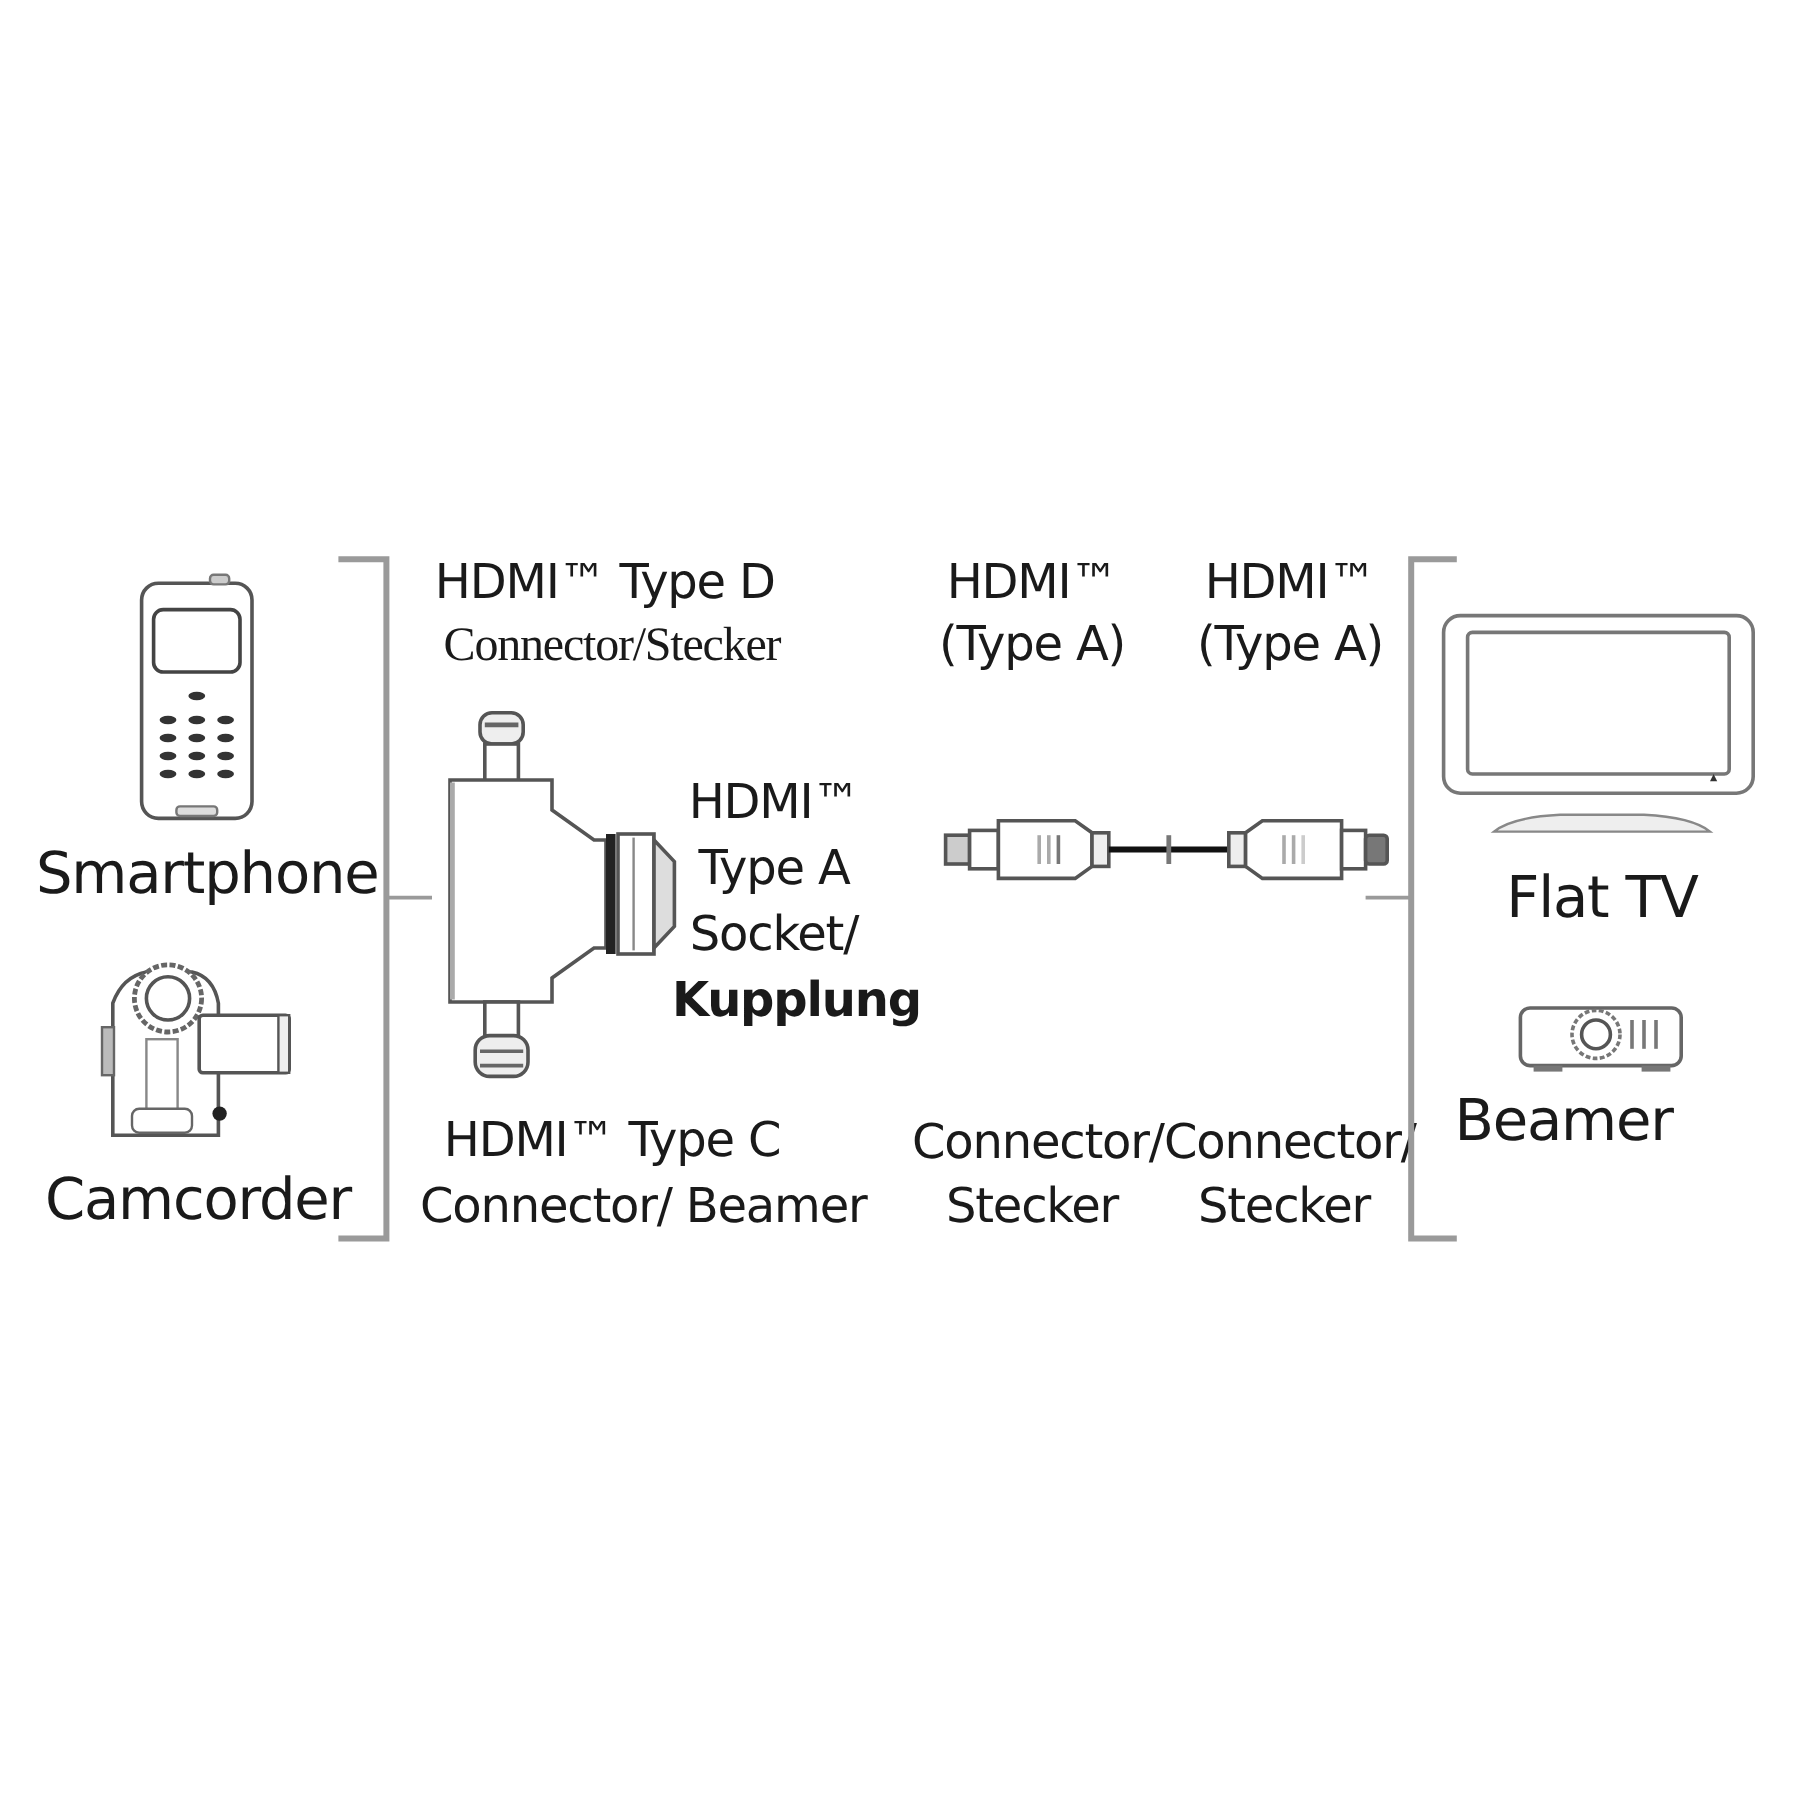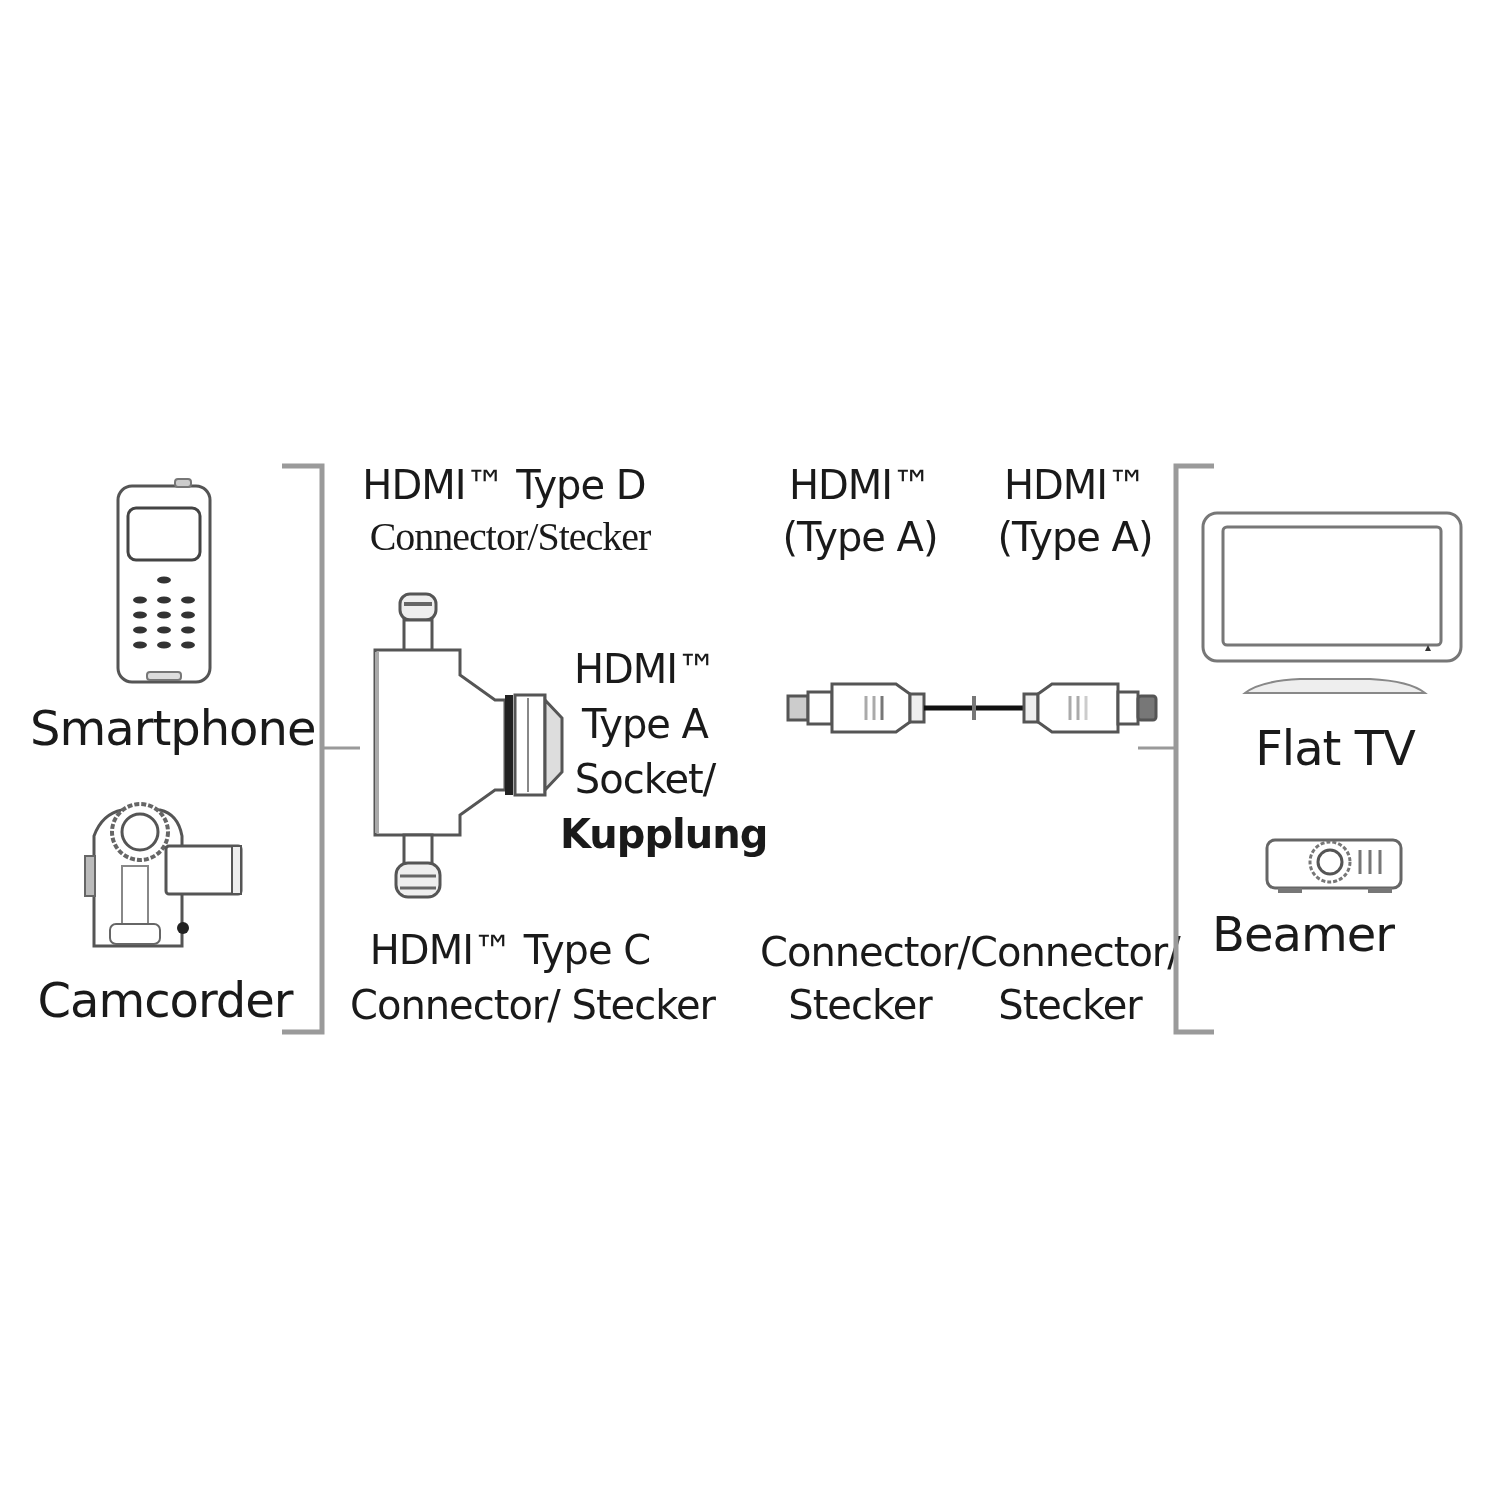--- a/index.html
+++ b/index.html
@@ -76,21 +76,21 @@
   <line x1="30" y1="286" x2="66" y2="286" stroke="#666" stroke-width="3"></line>
   <line x1="30" y1="298" x2="66" y2="298" stroke="#666" stroke-width="3"></line>
 </svg>
 
 <div class="lbl mid" style="left:560px;top:642px;width:170px;">HDMI™</div>
 <div class="lbl mid" style="left:560px;top:697px;width:170px;">Type A</div>
 <div class="lbl mid" style="left:560px;top:752px;width:170px;">Socket/</div>
 <div class="lbl mid" style="left:560px;top:807px;width:170px;font-weight:bold;">Kupplung</div>
 
 <div class="lbl mid" style="left:350px;top:879px;width:320px;margin-top:44px;">HDMI™ Type C</div>
-<div class="lbl mid" style="left:350px;top:978px;width:320px;">Connector/ Stecker</div>
+<div class="lbl mid" style="left:350px;top:978px;width:320px;">Connector/ Beamer</div>
 
 <div class="lbl mid" style="left:770px;top:458px;width:180px;">HDMI™</div>
 <div class="lbl mid" style="left:770px;top:510px;width:180px;">(Type A)</div>
 <div class="lbl mid" style="left:985px;top:458px;width:180px;">HDMI™</div>
 <div class="lbl mid" style="left:985px;top:510px;width:180px;">(Type A)</div>
 
 <svg width="380" height="60" style="left:784px;top:678px;">
 
   <rect x="4" y="18" width="20" height="24" fill="#ccc" stroke="#555" stroke-width="3"></rect>
   <rect x="24" y="14" width="24" height="32" fill="#fff" stroke="#555" stroke-width="3"></rect>

